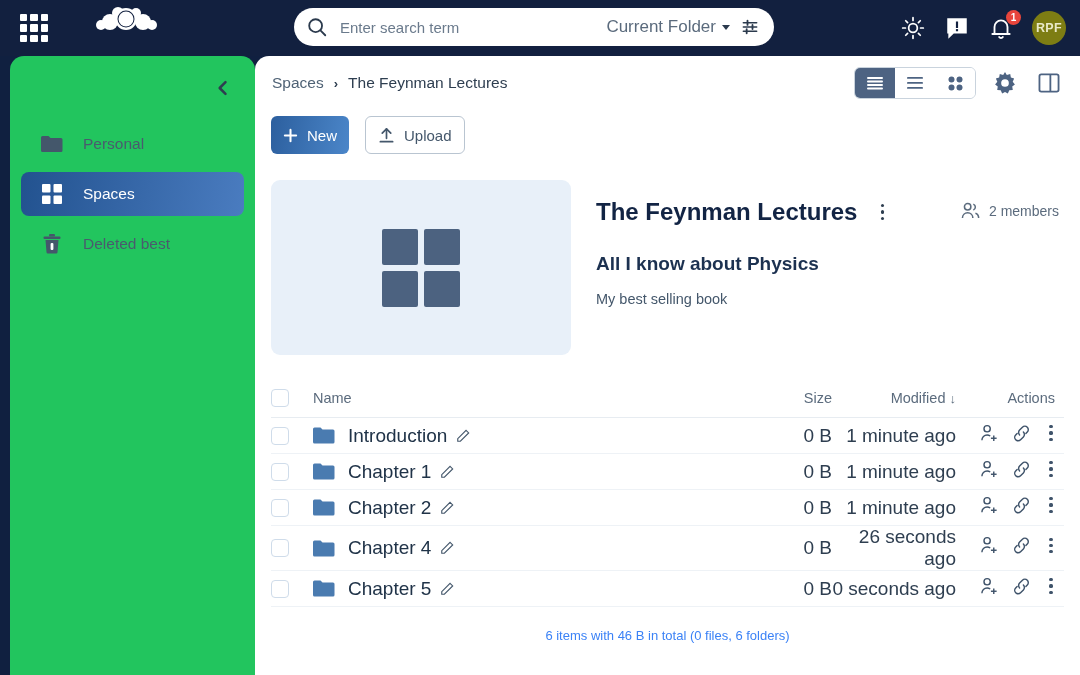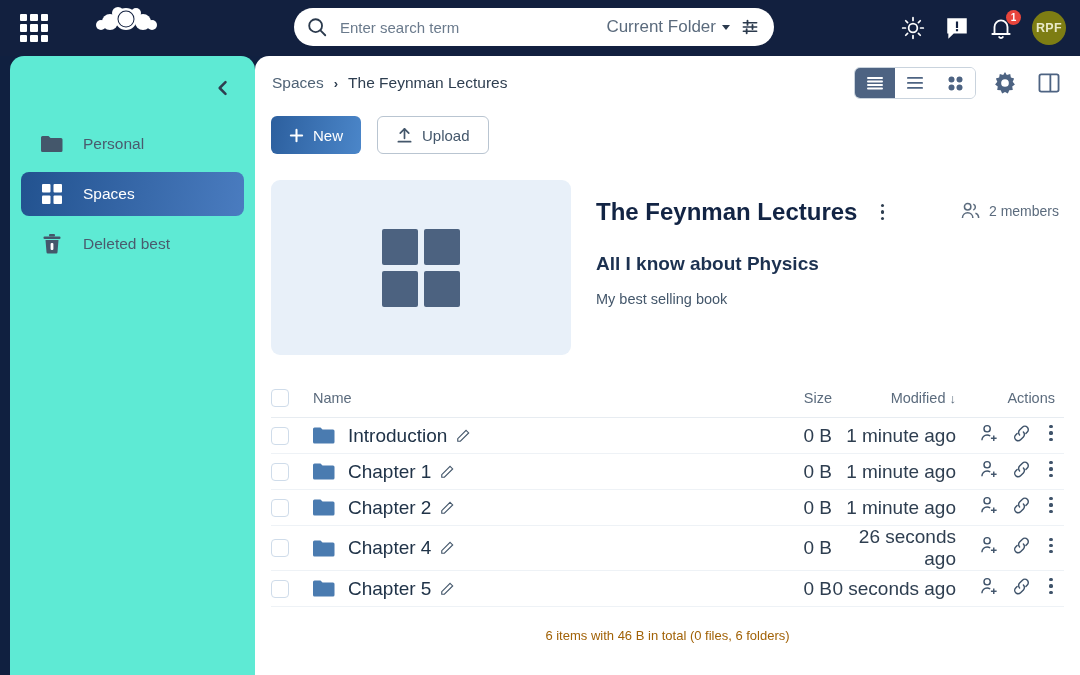--- a/index.html
+++ b/index.html
@@ -49,21 +49,21 @@
   .badge { position: absolute; top: -5px; right: -7px; background: #e8453c;
     color: #fff; font-size: 10px; line-height: 15px; min-width: 15px; height: 15px;
     border-radius: 8px; text-align: center; font-weight: bold; }
   .avatar { width: 34px; height: 34px; border-radius: 50%; background: #7d7d13;
     color: #e9e9c8; font-size: 12.5px; font-weight: bold; display: flex;
     align-items: center; justify-content: center; cursor: pointer; letter-spacing: .3px; }
 
   
   .sidebar {
     position: absolute; left: 10px; top: 56px; width: 245px; height: 619px;
-    background: #5eead4; border-radius: 14px 14px 0 0; padding-top: 10px;
+    background: #22c55e; border-radius: 14px 14px 0 0; padding-top: 10px;
   }
   .collapse-row { height: 44px; display: flex; align-items: center;
     justify-content: flex-end; padding-right: 22px; }
   .collapse-btn { width: 20px; height: 20px; cursor: pointer; }
   .nav { margin-top: 12px; padding: 0 11px; }
   .nav-item { display: flex; align-items: center; height: 44px; padding-left: 20px;
     border-radius: 8px; margin-bottom: 6px; cursor: pointer; }
   .nav-item .ic { width: 22px; height: 22px; flex: none; display: flex;
     align-items: center; justify-content: center; }
   .nav-label { margin-left: 20px; font-size: 15.5px; color: #4a5b6e; }
@@ -84,21 +84,21 @@
   .viewgroup { display: flex; border: 1px solid #c9d3dd; border-radius: 6px;
     overflow: hidden; height: 32px; }
   .viewbtn { width: 40px; height: 30px; display: flex; align-items: center;
     justify-content: center; cursor: pointer; background: #fff; }
   .viewbtn.active { background: #4d6382; }
   .icon-btn { width: 30px; height: 30px; margin-left: 14px; cursor: pointer;
     display: flex; align-items: center; justify-content: center; }
 
   .btn-row { display: flex; gap: 16px; padding: 6px 0 0 16px; }
   .btn { height: 38px; border-radius: 6px; display: flex; align-items: center;
-    gap: 9px; padding: 0 18px; font-size: 15px; cursor: pointer; }
+    gap: 9px; padding: 0 12px; font-size: 15px; cursor: pointer; }
   .btn-primary { background: linear-gradient(100deg,#2c5f9e 0%,#4b86c9 100%);
     color: #fff; border: none; }
   .btn-outline { background: #fff; color: #44576b; border: 1px solid #b9c5d1; }
 
   .space-hero { display: flex; margin: 26px 16px 0 16px; }
   .space-thumb { width: 300px; height: 175px; background: #e8f0f9;
     border-radius: 9px; display: flex; align-items: center; justify-content: center; }
   .thumb-grid { display: grid; grid-template-columns: 36px 36px;
     grid-template-rows: 36px 36px; gap: 6px; }
   .thumb-grid i { background: #4c6280; border-radius: 2px; display: block; }
@@ -131,21 +131,21 @@
   .folder-ic { width: 22px; height: 17px; flex: none; }
   .fname { color: #203348; cursor: pointer; }
   .pencil { width: 14px; height: 14px; cursor: pointer; margin-left: -4px; }
   .row-actions { display: inline-flex; align-items: center; gap: 13px; }
   .act-ic { width: 19px; height: 19px; cursor: pointer; }
   .act-dots { width: 14px; height: 18px; display: flex; flex-direction: column;
     align-items: center; justify-content: center; gap: 3px; cursor: pointer; }
   .act-dots i { width: 3.2px; height: 3.2px; border-radius: 50%; background: #3f5management; display: block; }
   .act-dots i { background: #3f536a; }
   .sort-arrow { font-size: 13px; }
-  .table-foot { text-align: center; font-size: 13px; color: #a16207; padding-top: 21px; }
+  .table-foot { text-align: center; font-size: 13px; color: #3b82f6; padding-top: 21px; }
 </style>
 </head>
 <body>
 
 <div class="topbar">
 
   <div class="app-grid">
     <i></i>
       <i></i>
       <i></i>

